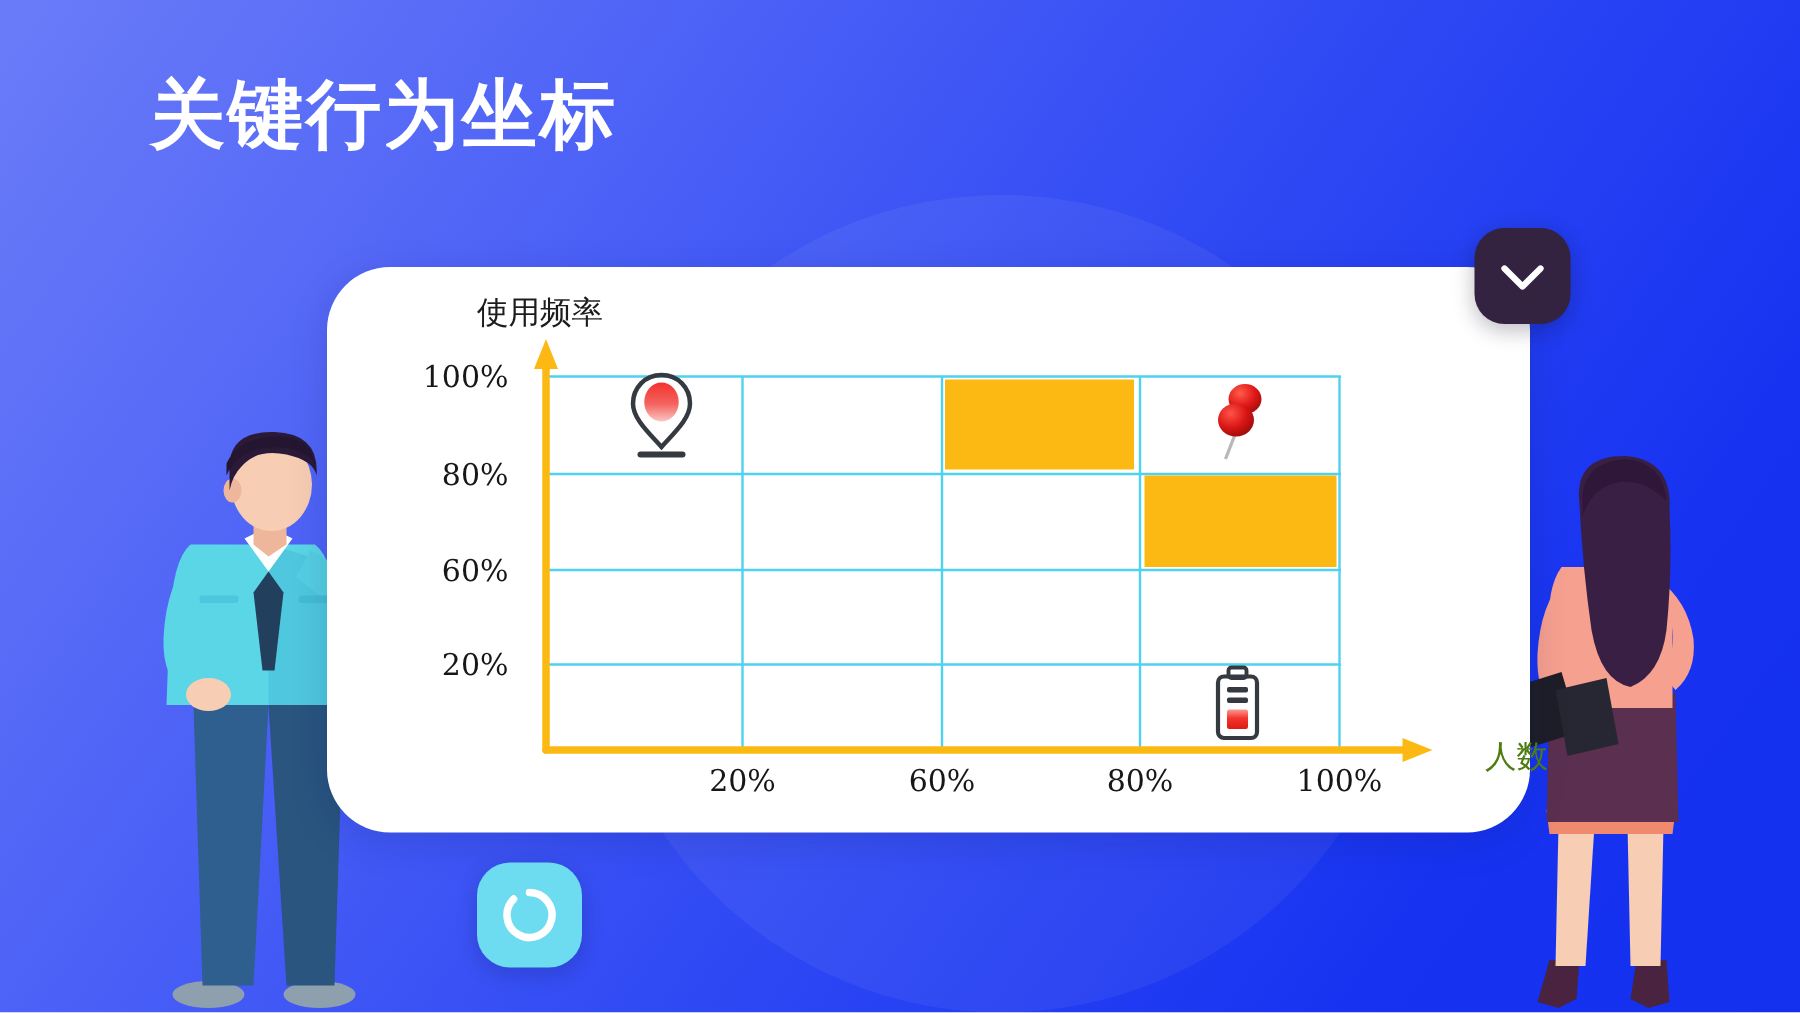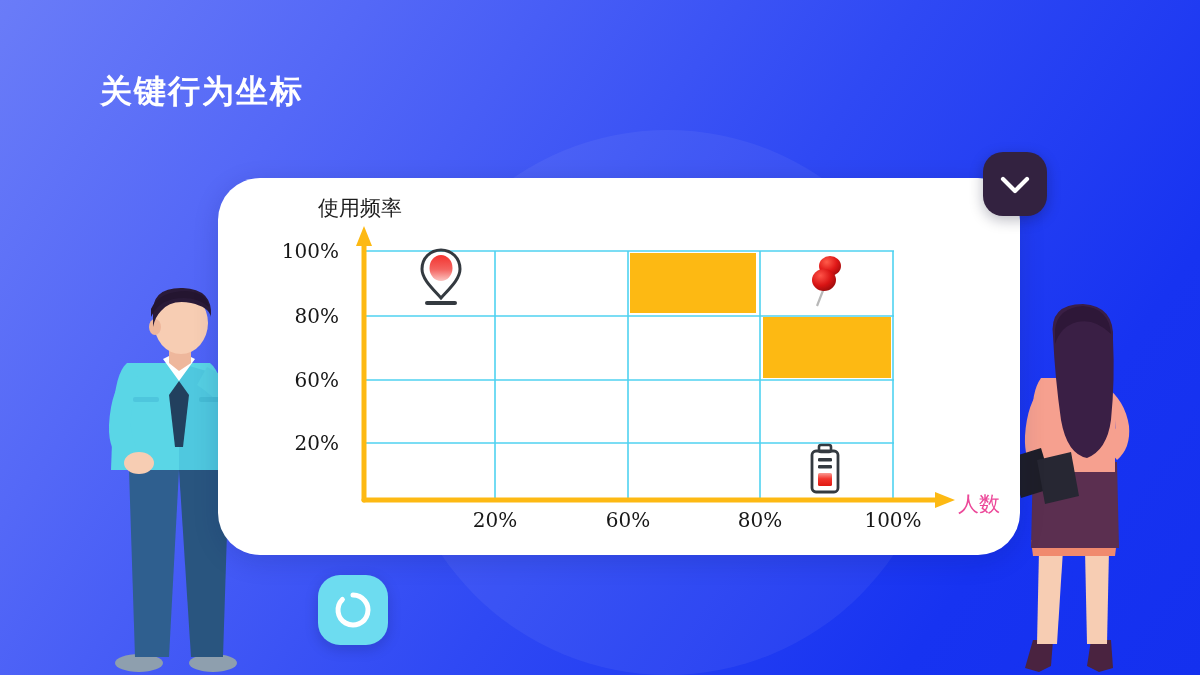--- a/index.html
+++ b/index.html
@@ -28,28 +28,27 @@
     border-radius: 50%;
     background: rgba(255,255,255,0.055);
     pointer-events: none;
   }
 
   
   .slide-title {
     position: absolute;
     left: 100px;
     top: 46px;
-    font-size: 32px;
+    font-size: 50px;
     font-weight: bold;
     color: #ffffff;
     letter-spacing: 2px;
     line-height: 1.2;
     white-space: nowrap;
     font-family: "DejaVu Sans", "Liberation Sans", sans-serif;
-    margin-top: 26px;
   }
 
   
   .card {
     position: absolute;
     left: 218px;
     top: 178px;
     width: 802px;
     height: 377px;
     background: #ffffff;
@@ -88,23 +87,23 @@
   .y-axis-title {
     position: absolute;
     left: 67px; top: 16px;
     font-size: 21px;
     color: #1c1c1c;
     white-space: nowrap;
     font-family: "DejaVu Sans", "Liberation Sans", sans-serif;
   }
   .x-axis-title {
     position: absolute;
-    left: 707px; top: 312px;
+    left: 739px; top: 312px;
     font-size: 21px;
-    color: #ec4899;
+    color: #4d7c0f;
     white-space: nowrap;
     font-family: Liberation Sans, sans-serif;
   }
   .axis-svg {
     position: absolute; left: 0; top: 0;
     width: 802px; height: 377px;
     overflow: visible;
   }
   .ytick {
     position: absolute;

